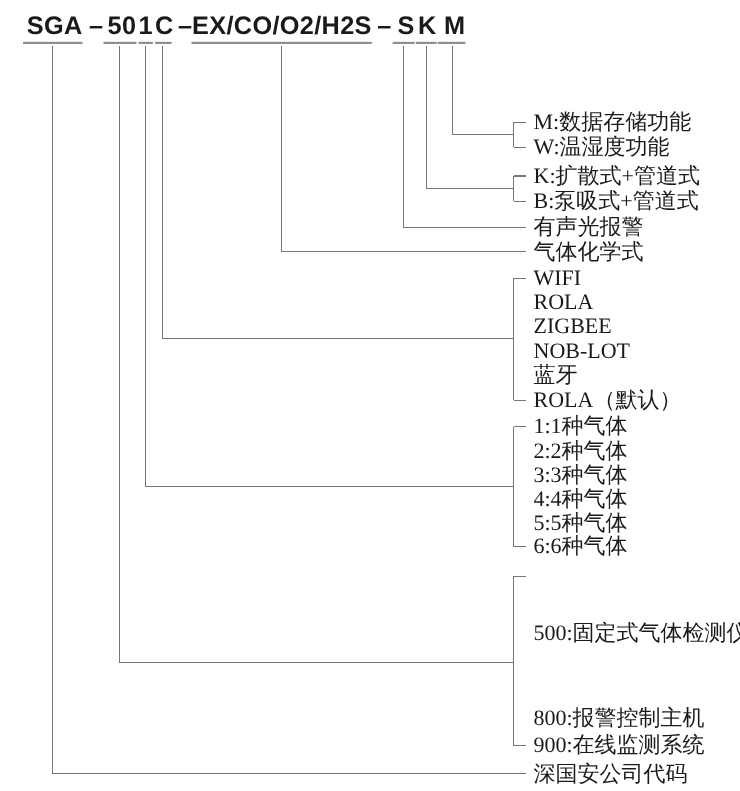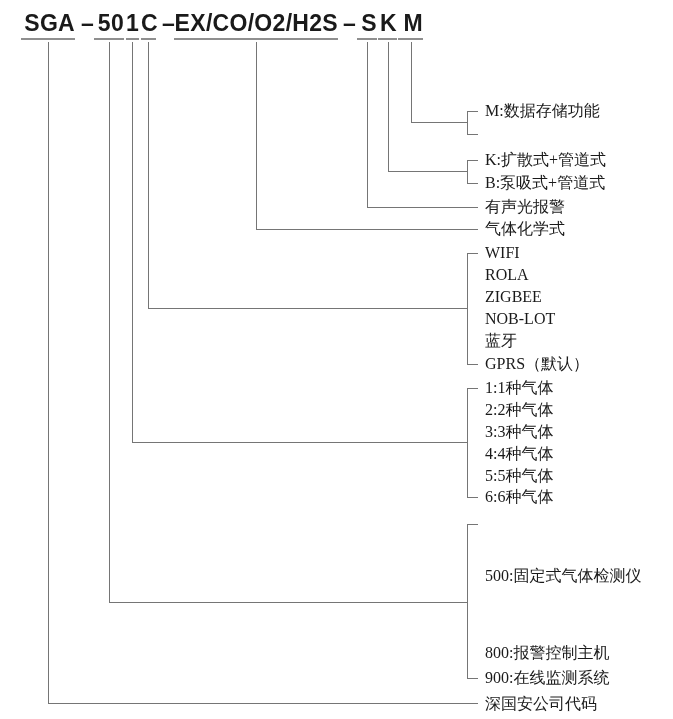--- a/index.html
+++ b/index.html
@@ -20,21 +20,21 @@
   svg.lines polyline{fill:none;stroke:var(--line);stroke-width:1;shape-rendering:crispEdges;}
   .title-seg{
     position:absolute;top:8px;height:30px;line-height:30px;
     font-size:23px;font-weight:700;color:var(--text);
     text-align:right;letter-spacing:0.3px;white-space:nowrap;
   }
   .title-seg.u{border-bottom:2px solid var(--underline);}
   .legend-label{
     position:absolute;left:485px;height:22px;line-height:22px;
     font-family:"Liberation Serif","DejaVu Serif",serif;
-    font-size:16px;color:var(--text);white-space:nowrap;
+    font-size:20px;color:var(--text);white-space:nowrap;
   }
 </style>
 </head>
 <body>
 
 <div class="stage">
 
   <svg class="lines" width="673" height="719" aria-hidden="true">
 
     <polyline points="48,42 48,703 478,703"></polyline>
@@ -77,30 +77,31 @@
     <span class="title-seg u" style="left:141px;width:15px">C</span>
     <span class="title-seg" style="left:157px;width:18px">–</span>
     <span class="title-seg u" style="left:174px;width:164px">EX/CO/O2/H2S</span>
     <span class="title-seg" style="left:339px;width:17px">–</span>
     <span class="title-seg u" style="left:357px;width:20px">S</span>
     <span class="title-seg u" style="left:378px;width:19px">K</span>
     <span class="title-seg u" style="left:398px;width:25px">M</span>
   </div>
 
   <div class="legend-label" style="top:100px">M:数据存储功能</div>
+  <div class="legend-label" style="top:123px">W:温湿度功能</div>
   <div class="legend-label" style="top:172px">B:泵吸式+管道式</div>
   <div class="legend-label" style="top:149px">K:扩散式+管道式</div>
   <div class="legend-label" style="top:196px">有声光报警</div>
   <div class="legend-label" style="top:218px">气体化学式</div>
   <div class="legend-label" style="top:242px">WIFI</div>
   <div class="legend-label" style="top:264px">ROLA</div>
   <div class="legend-label" style="top:286px">ZIGBEE</div>
   <div class="legend-label" style="top:308px">NOB-LOT</div>
   <div class="legend-label" style="top:330px">蓝牙</div>
-  <div class="legend-label" style="top:353px">GPRS（默认）</div>
+  <div class="legend-label" style="top:353px">ROLA（默认）</div>
   <div class="legend-label" style="top:377px">1:1种气体</div>
   <div class="legend-label" style="top:399px">2:2种气体</div>
   <div class="legend-label" style="top:421px">3:3种气体</div>
   <div class="legend-label" style="top:443px">4:4种气体</div>
   <div class="legend-label" style="top:465px">5:5种气体</div>
   <div class="legend-label" style="top:486px">6:6种气体</div>
   <div class="legend-label" style="top:565px">500:固定式气体检测仪</div>
   <div class="legend-label" style="top:642px">800:报警控制主机</div>
   <div class="legend-label" style="top:667px">900:在线监测系统</div>
   <div class="legend-label" style="top:693px">深国安公司代码</div>

